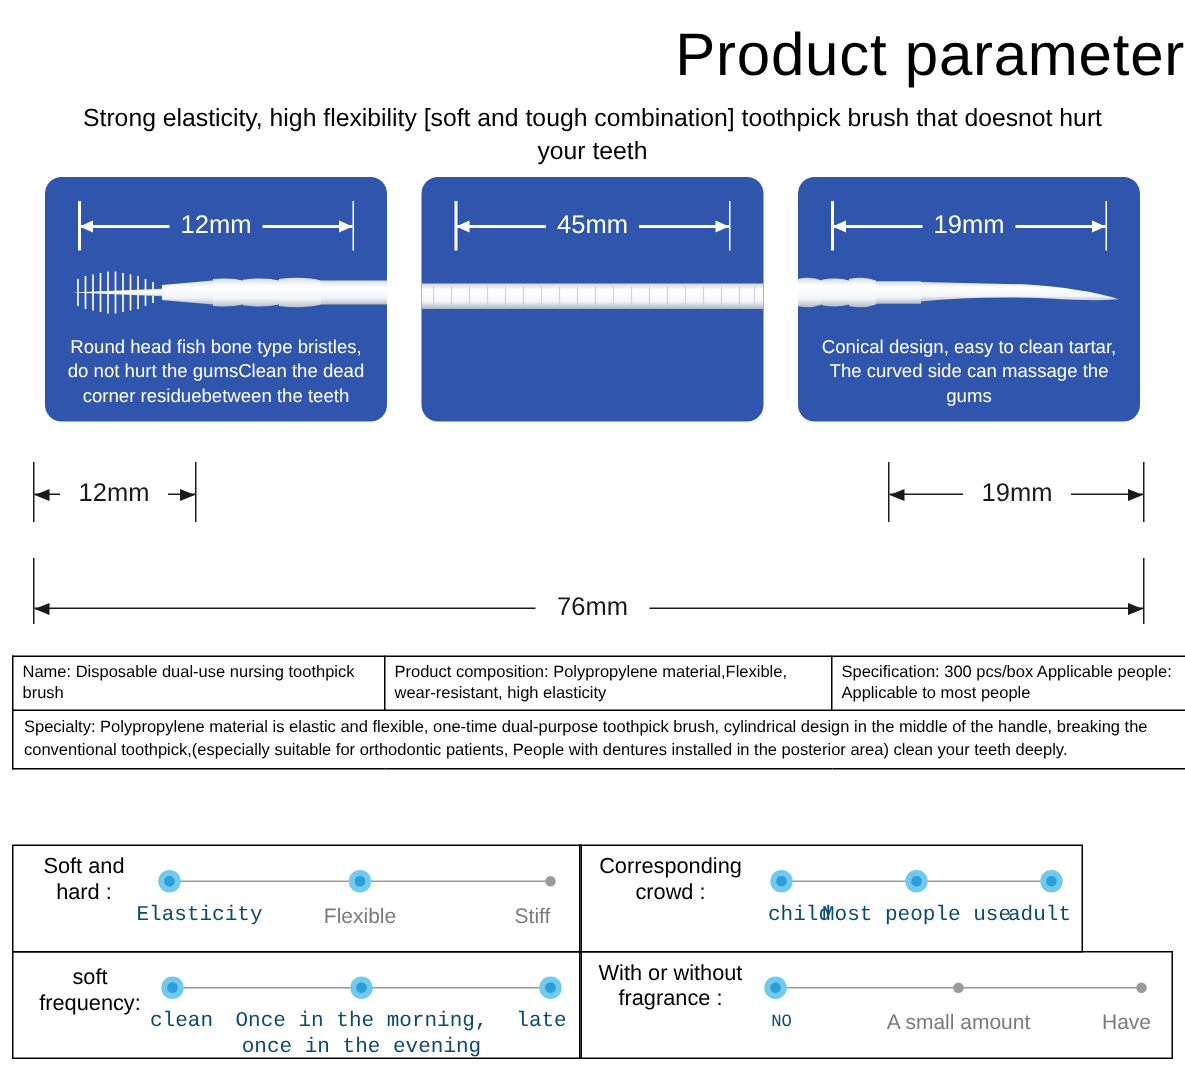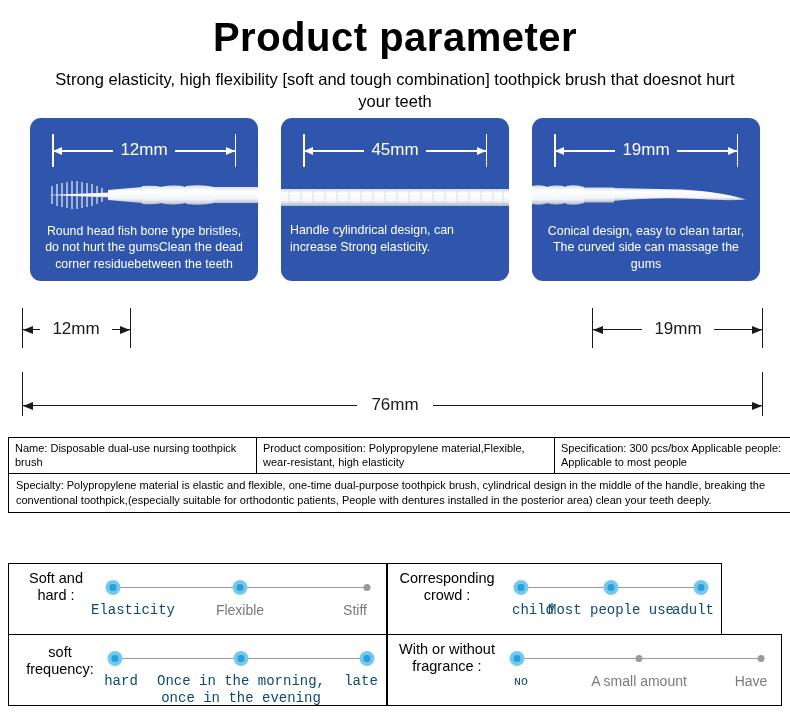--- a/index.html
+++ b/index.html
@@ -15,23 +15,23 @@
     color: #000;
     overflow: hidden;
   }
 
   
   .page-title {
     position: absolute;
     top: 16px;
     left: 0;
     width: 790px;
-    text-align: center;
+    text-align: right;
     font-size: 40px;
-    font-weight: 700;
+    font-weight: 400;
     letter-spacing: .5px;
     line-height: 1.05;
   }
   .subtitle {
     position: absolute;
     top: 68px;
     left: 50px;
     width: 690px;
     text-align: center;
     font-size: 16.5px;
@@ -366,21 +366,20 @@
           <line x1="140" y1="15" x2="140" y2="28"></line>
         <line x1="152" y1="15" x2="152" y2="28"></line>
           <line x1="164" y1="15" x2="164" y2="28"></line>
         <line x1="176" y1="15" x2="176" y2="28"></line>
           <line x1="188" y1="15" x2="188" y2="28"></line>
         <line x1="200" y1="15" x2="200" y2="28"></line>
           <line x1="212" y1="15" x2="212" y2="28"></line>
         <line x1="222" y1="15" x2="222" y2="28"></line>
       </g>
     </svg>
-    <div class="card-text">Handle cylindrical design, can increase Strong elasticity.</div>
   </div>
 
   <div class="card c2">
     <div class="dim">
       <div class="tickL"></div>
       <div class="tickR"></div>
       <div class="arrowline"></div>
       <div class="dim-label">19mm</div>
     </div>
     <svg class="card-art" viewBox="0 0 228 42" preserveAspectRatio="none">
@@ -473,21 +472,21 @@
     </div>
   </div>
 
   <div class="slider-cell sc-2">
     <div class="slider-title">soft frequency:</div>
     <div class="track-wrap">
       <div class="track"></div>
       <div class="knob active" style="left:6px;"></div>
       <div class="knob active" style="left:50%;"></div>
       <div class="knob active" style="left:calc(100% - 6px);"></div>
-      <div class="stop-label dark" style="left:12px;">hard</div>
+      <div class="stop-label dark" style="left:12px;">clean</div>
       <div class="stop-label dark" style="left:50%; white-space:normal; width:170px;">Once in the morning, once in the evening</div>
       <div class="stop-label dark" style="left:calc(100% - 12px);">late</div>
     </div>
   </div>
 
   <div class="slider-cell sc-3">
     <div class="slider-title">With or without fragrance :</div>
     <div class="track-wrap">
       <div class="track"></div>
       <div class="knob active" style="left:6px;"></div>

